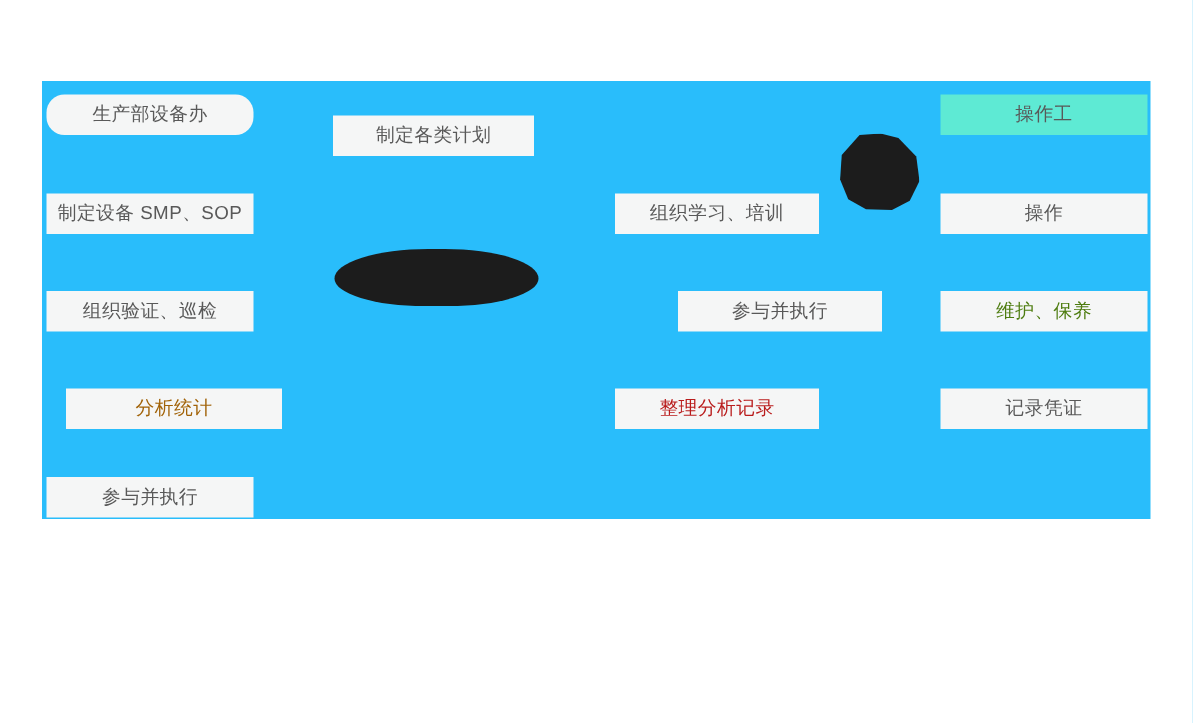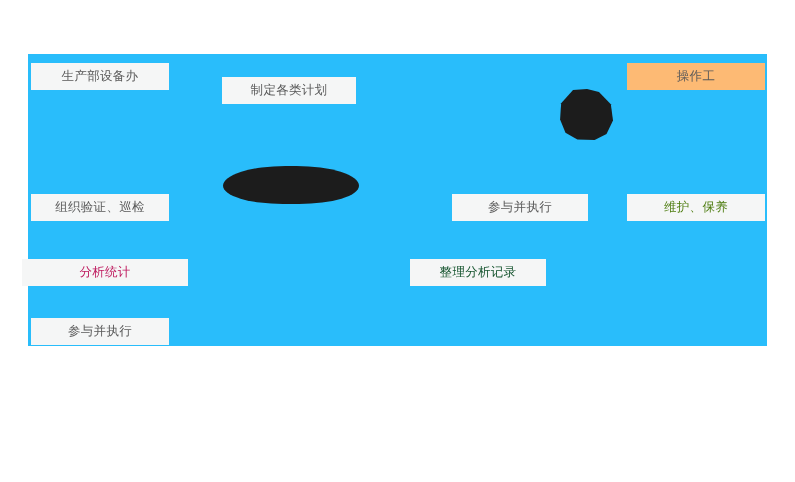--- a/index.html
+++ b/index.html
@@ -51,24 +51,28 @@
       66% 100%, 34% 99%, 12% 86%,
       2% 60%, 4% 28%
     );
   }
 </style>
 </head>
 <body>
 
 <div id="canvas">
   <div class="panel" style="left: 28px; top: 54px; width: 739px; height: 292px; background: rgb(41, 189, 251);"></div>
-<div class="node" style="left: 31px; top: 63px; width: 138px; height: 27px; background: rgb(245, 246, 246); color: rgb(89, 89, 89);">生产部设备办</div>
+<div class="node" style="left: 31px; top: 63px; width: 138px; height: 27px; background: rgb(245, 246, 246); color: rgb(89, 89, 89); border-radius: 12px;">生产部设备办</div>
+    <div class="node" style="left: 31px; top: 129px; width: 138px; height: 27px; background: rgb(245, 246, 246); color: rgb(89, 89, 89);">制定设备 SMP、SOP</div>
     <div class="node" style="left: 31px; top: 194px; width: 138px; height: 27px; background: rgb(245, 246, 246); color: rgb(89, 89, 89);">组织验证、巡检</div>
-    <div class="node" style="left: 22px; top: 259px; width: 166px; height: 27px; background: rgb(245, 246, 246); color: #be185d;">分析统计</div>
+    <div class="node" style="left: 44px; top: 259px; width: 144px; height: 27px; background: rgb(245, 246, 246); color: #a16207;">分析统计</div>
     <div class="node" style="left: 31px; top: 318px; width: 138px; height: 27px; background: rgb(245, 246, 246); color: rgb(89, 89, 89);">参与并执行</div>
     <div class="node" style="left: 222px; top: 77px; width: 134px; height: 27px; background: rgb(245, 246, 246); color: rgb(89, 89, 89);">制定各类计划</div>
+    <div class="node" style="left: 410px; top: 129px; width: 136px; height: 27px; background: rgb(245, 246, 246); color: rgb(89, 89, 89);">组织学习、培训</div>
     <div class="node" style="left: 410px; top: 194px; width: 136px; height: 27px; background: rgb(245, 246, 246); color: rgb(89, 89, 89); margin-left: 42px;">参与并执行</div>
-    <div class="node" style="left: 410px; top: 259px; width: 136px; height: 27px; background: rgb(245, 246, 246); color: #14532d;">整理分析记录</div>
-    <div class="node" style="left: 627px; top: 63px; width: 138px; height: 27px; background: #fdba74; color: rgb(89, 89, 89);">操作工</div>
+    <div class="node" style="left: 410px; top: 259px; width: 136px; height: 27px; background: rgb(245, 246, 246); color: #b91c1c;">整理分析记录</div>
+    <div class="node" style="left: 627px; top: 63px; width: 138px; height: 27px; background: #5eead4; color: rgb(89, 89, 89);">操作工</div>
+    <div class="node" style="left: 627px; top: 129px; width: 138px; height: 27px; background: rgb(245, 246, 246); color: rgb(89, 89, 89);">操作</div>
     <div class="node" style="left: 627px; top: 194px; width: 138px; height: 27px; background: rgb(245, 246, 246); color: #4d7c0f;">维护、保养</div>
+    <div class="node" style="left: 627px; top: 259px; width: 138px; height: 27px; background: rgb(245, 246, 246); color: rgb(89, 89, 89);">记录凭证</div>
     <div class="redaction blob-wide" style="left: 223px; top: 166px; width: 136px; height: 38px; background: rgb(28, 28, 28);"></div>
     <div class="redaction blob-octagon" style="left: 559px; top: 89px; width: 54px; height: 51px; background: rgb(28, 28, 28);"></div>
   </div>
 
 </body></html>

